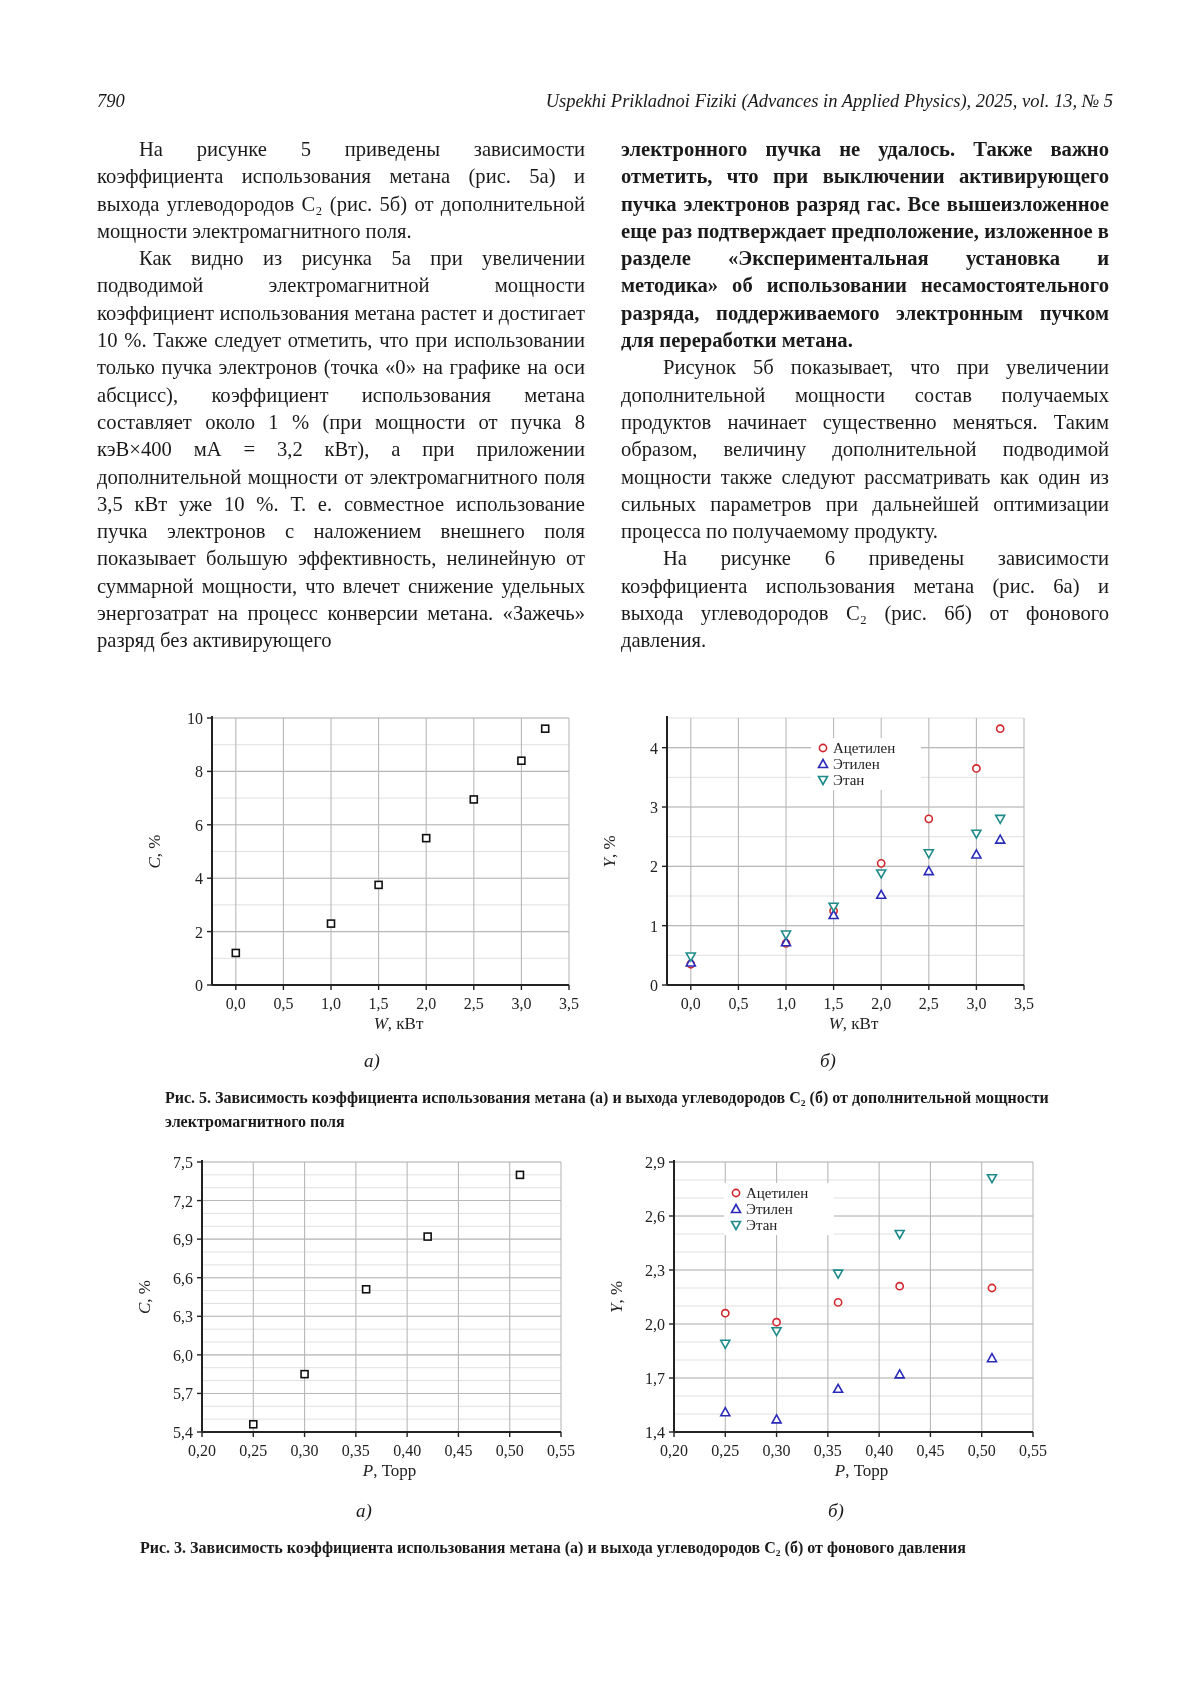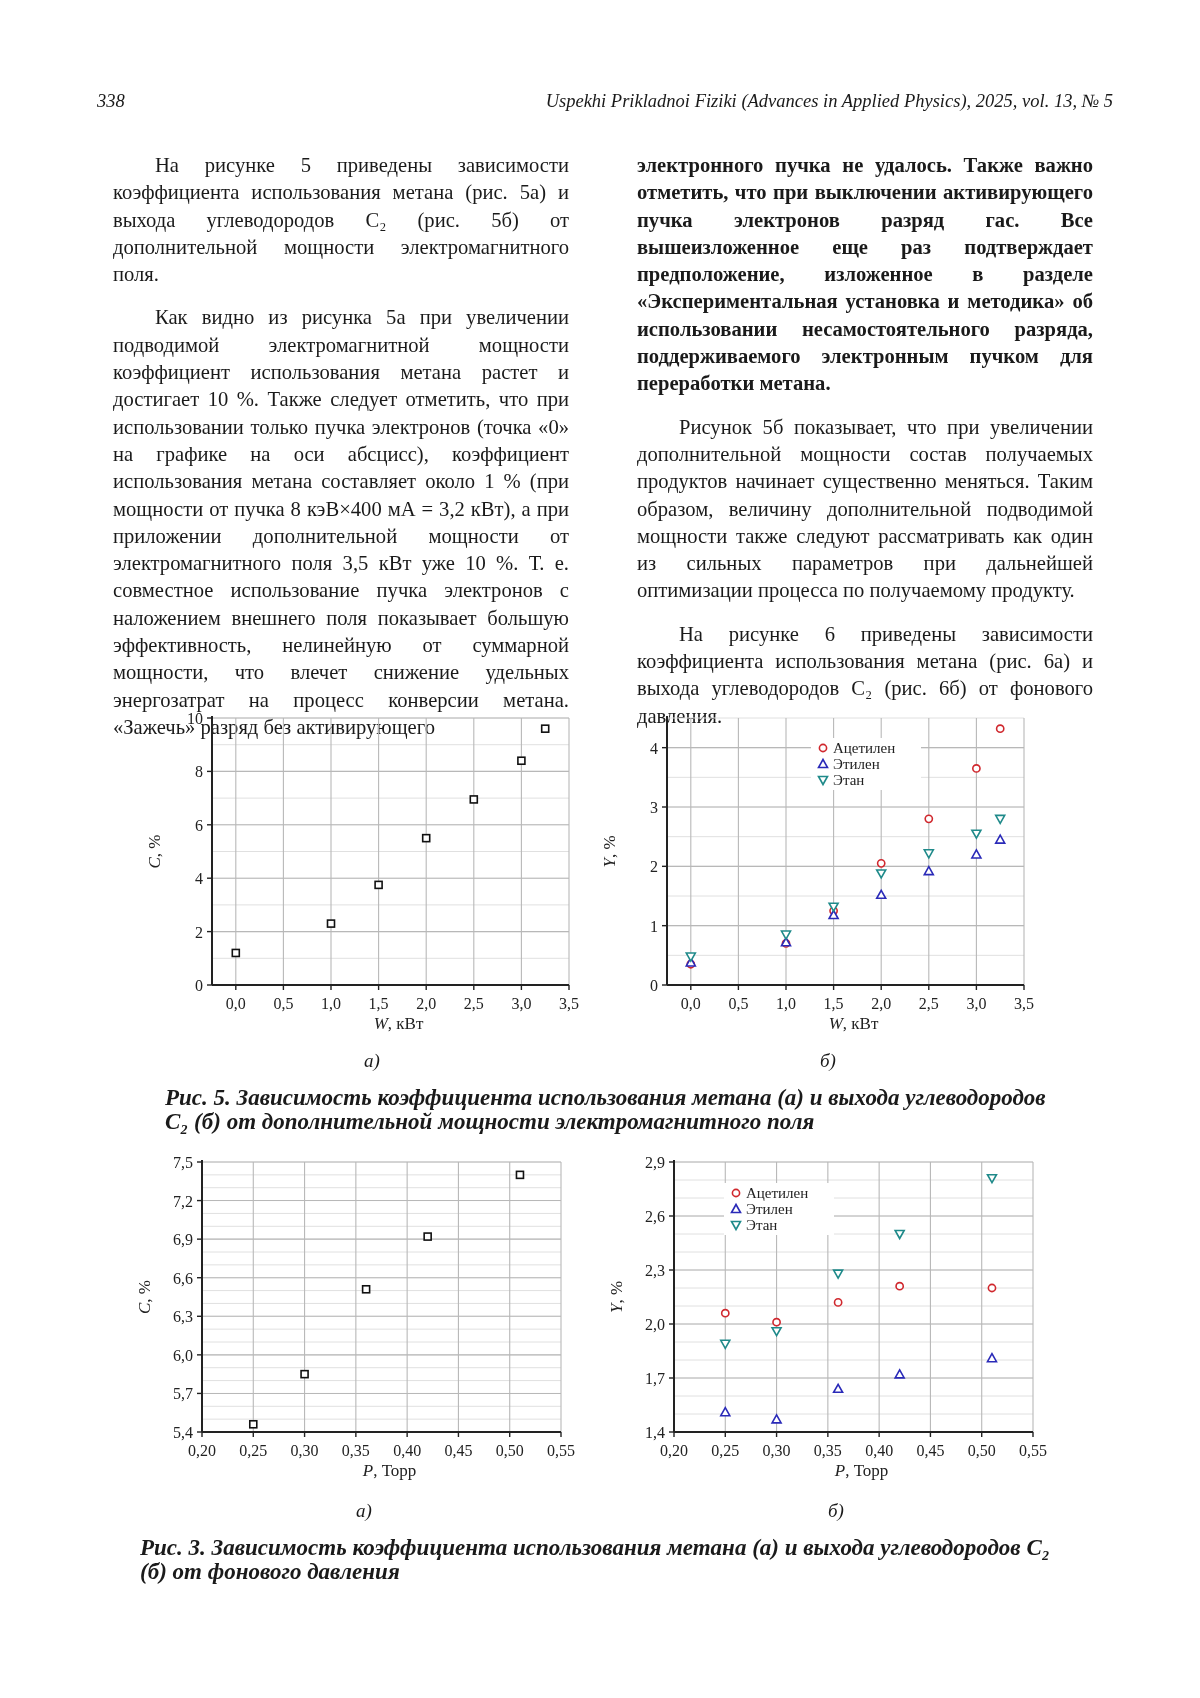--- a/index.html
+++ b/index.html
@@ -6,34 +6,34 @@
   body { width: 1200px; height: 1698px; position: relative; overflow: hidden;
          font-family: "Liberation Serif", "DejaVu Serif", serif; color: #1a1a1a; }
   .header { position: absolute; top: 91px; left: 97px; width: 1016px; height: 26px;
             font-style: italic; font-size: 18.5px; }
   .header .pg { position: absolute; left: 0; top: 0; }
   .header .journal { position: absolute; right: 0; top: 0; margin-left: 12px; }
   .col { position: absolute; top: 136px; width: 488px; font-size: 20.6px; line-height: 27.3px;
          text-align: justify; hyphens: manual; }
   .col.left { left: 97px; }
   .col.right { left: 621px; }
-  .col p { margin: 16px; text-indent: 0; }
+  .col p { margin: 0; text-indent: 0; }
   .col p.ind { text-indent: 42px; }
   .col p.cont { text-indent: 0; font-weight: bold; }
   .fig { position: absolute; }
   .fig svg { display: block; overflow: visible; }
   .sub { position: absolute; font-style: italic; font-size: 19px; }
-  .caption { position: absolute; font-style: italic; font-weight: bold; font-size: 23px; line-height: 24px; }
+  .caption { position: absolute; font-weight: bold; font-size: 16px; line-height: 24px; }
   text { font-family: "Liberation Serif", "DejaVu Serif", serif; }
 </style>
 </head>
 <body>
 
 <div class="header">
-  <span class="pg">338</span>
+  <span class="pg">790</span>
   <span class="journal">Uspekhi Prikladnoi Fiziki (Advances in Applied Physics), 2025, vol. 13, № 5</span>
 </div>
 
 <div class="col left">
   <p class="ind">На рисунке 5 приведены зависимости коэффициента использования метана (рис. 5а) и выхода углеводородов С₂ (рис. 5б) от дополнительной мощности электромагнитного поля.</p>
   <p class="ind">Как видно из рисунка 5а при увеличении подводимой электромагнитной мощности коэффициент использования метана растет и достигает 10 %. Также следует отметить, что при использовании только пучка электронов (точка «0» на графике на оси абсцисс), коэффициент использования метана составляет около 1 % (при мощности от пучка 8 кэВ×400 мА = 3,2 кВт), а при приложении дополнительной мощности от электромагнитного поля 3,5 кВт уже 10 %. Т. е. совместное использование пучка электронов с наложением внешнего поля показывает большую эффективность, нелинейную от суммарной мощности, что влечет снижение удельных энергозатрат на процесс конверсии метана. «Зажечь» разряд без активирующего</p>
 </div>
 
 <div class="col right">
   <p class="cont">электронного пучка не удалось. Также важно отметить, что при выключении активирующего пучка электронов разряд гас. Все вышеизложенное еще раз подтверждает предположение, изложенное в разделе «Экспериментальная установка и методика» об использовании несамостоятельного разряда, поддерживаемого электронным пучком для переработки метана.</p>

